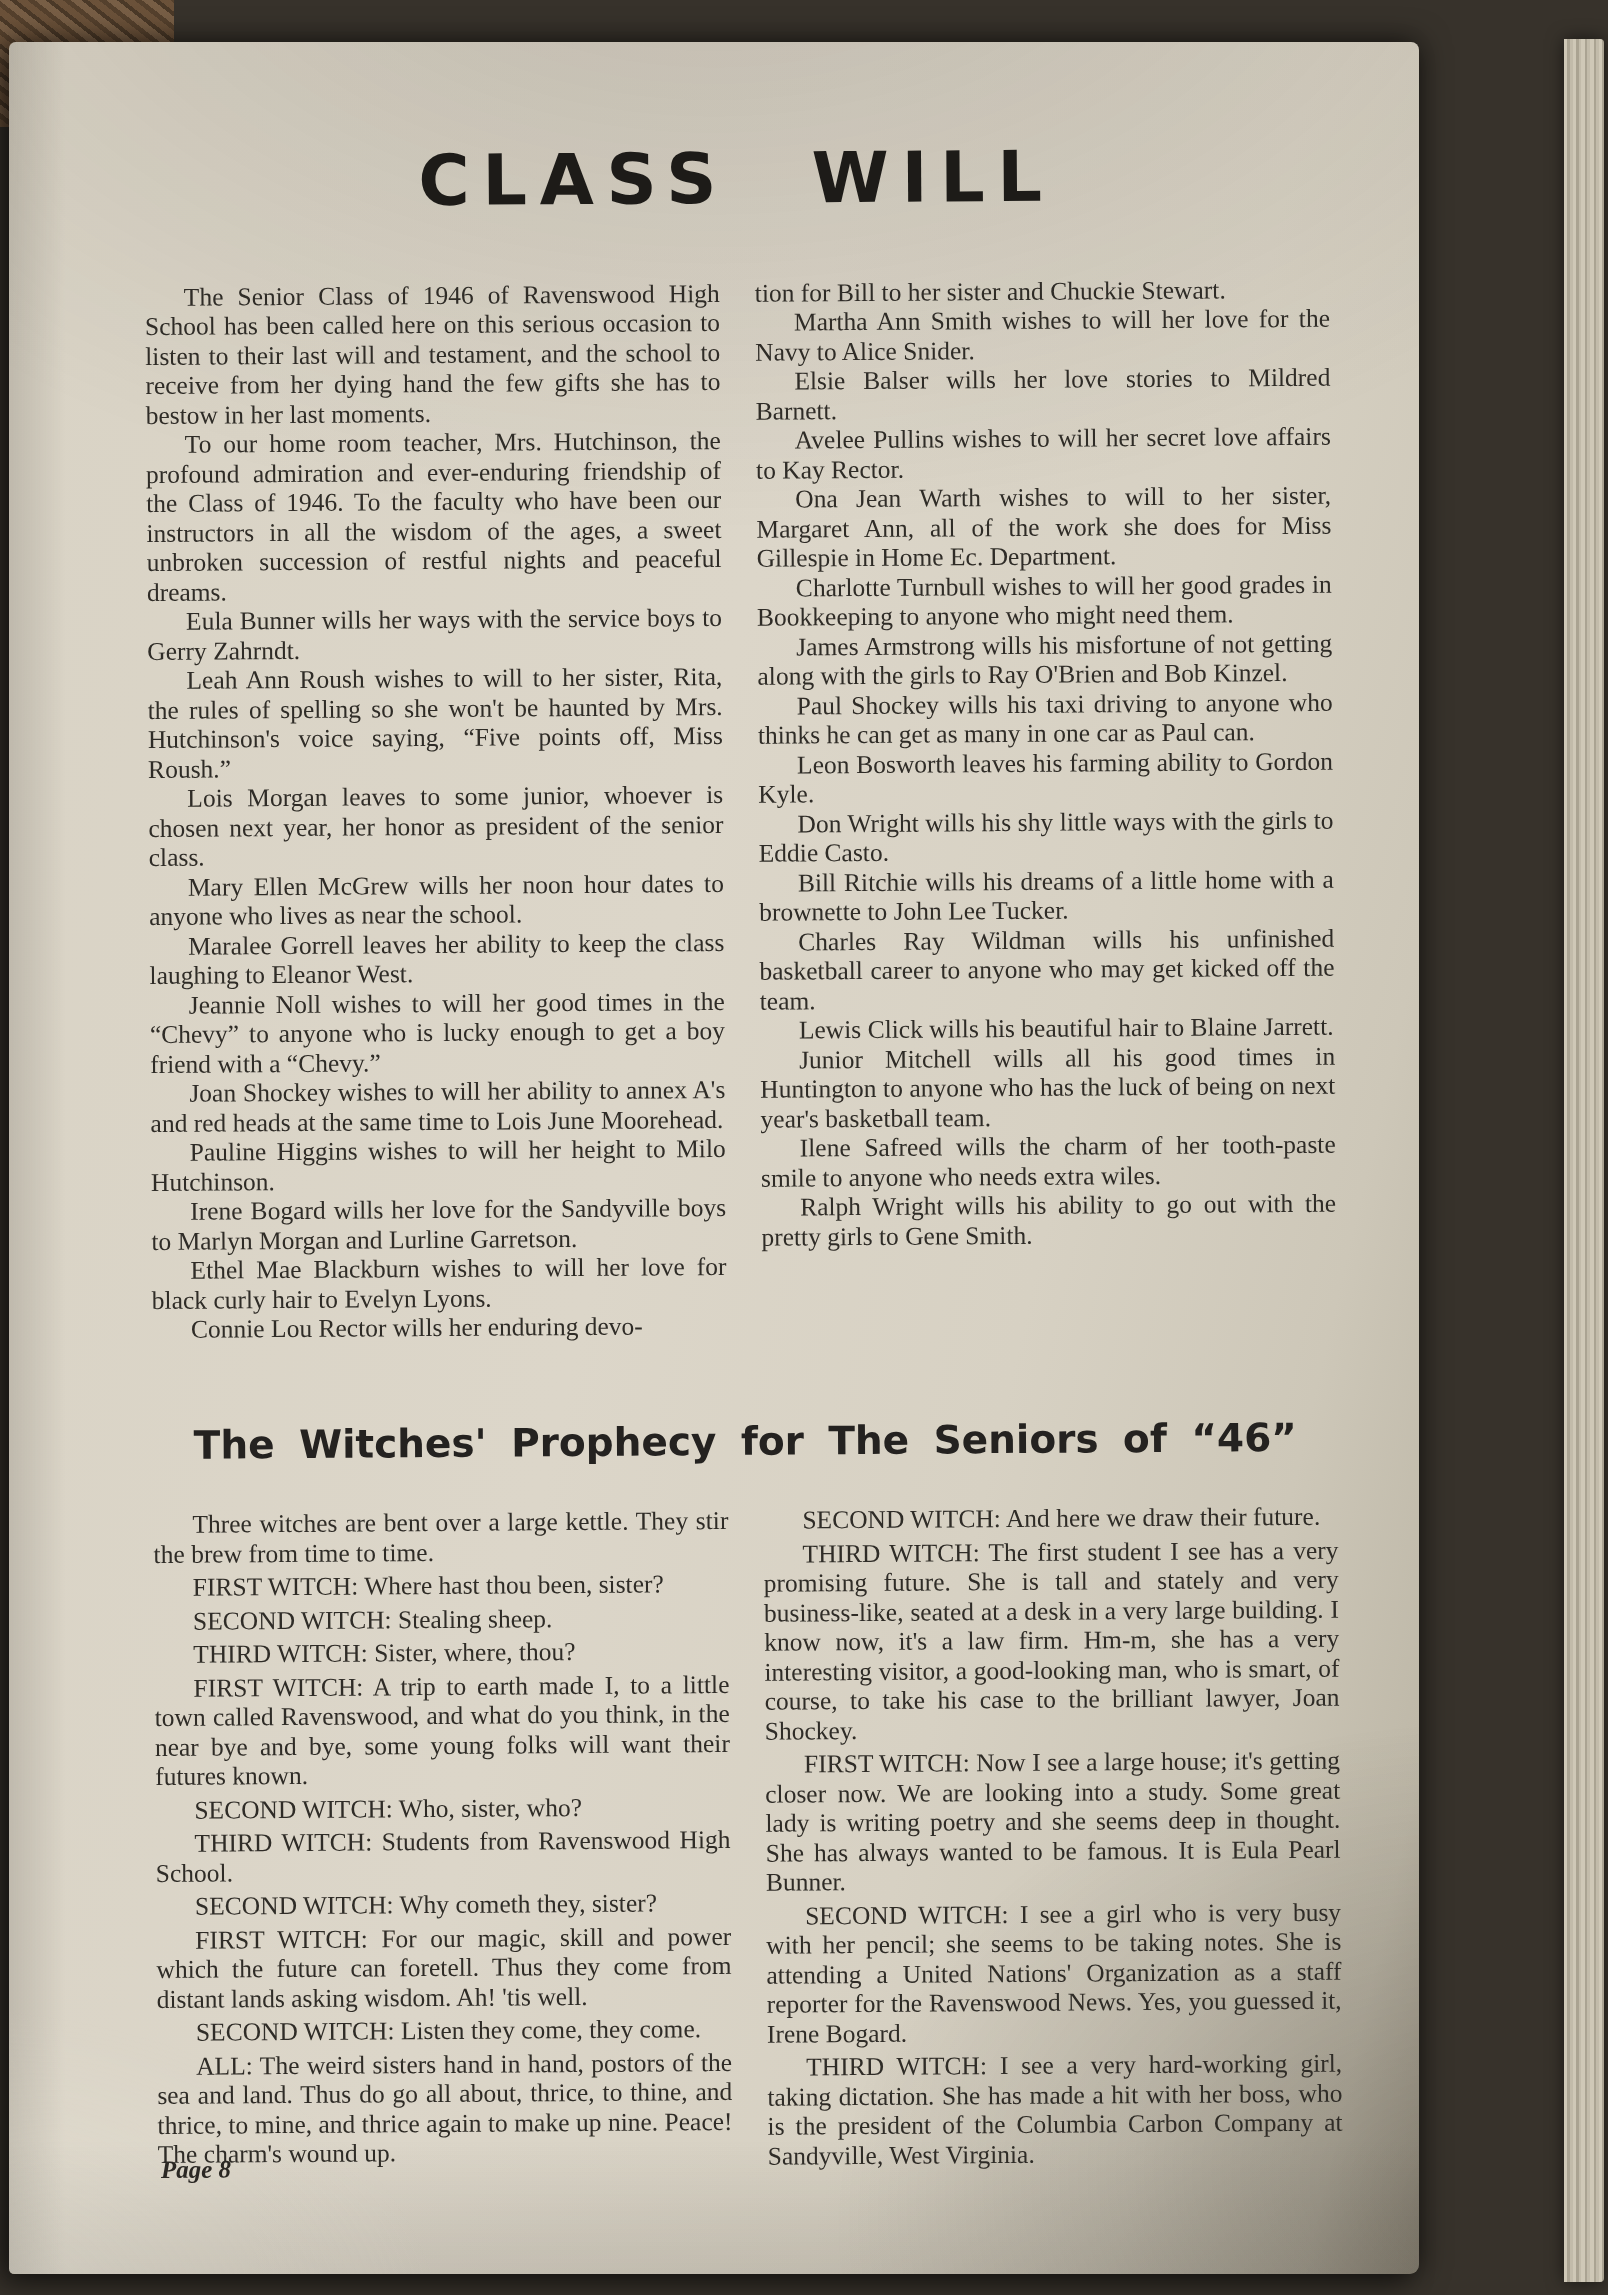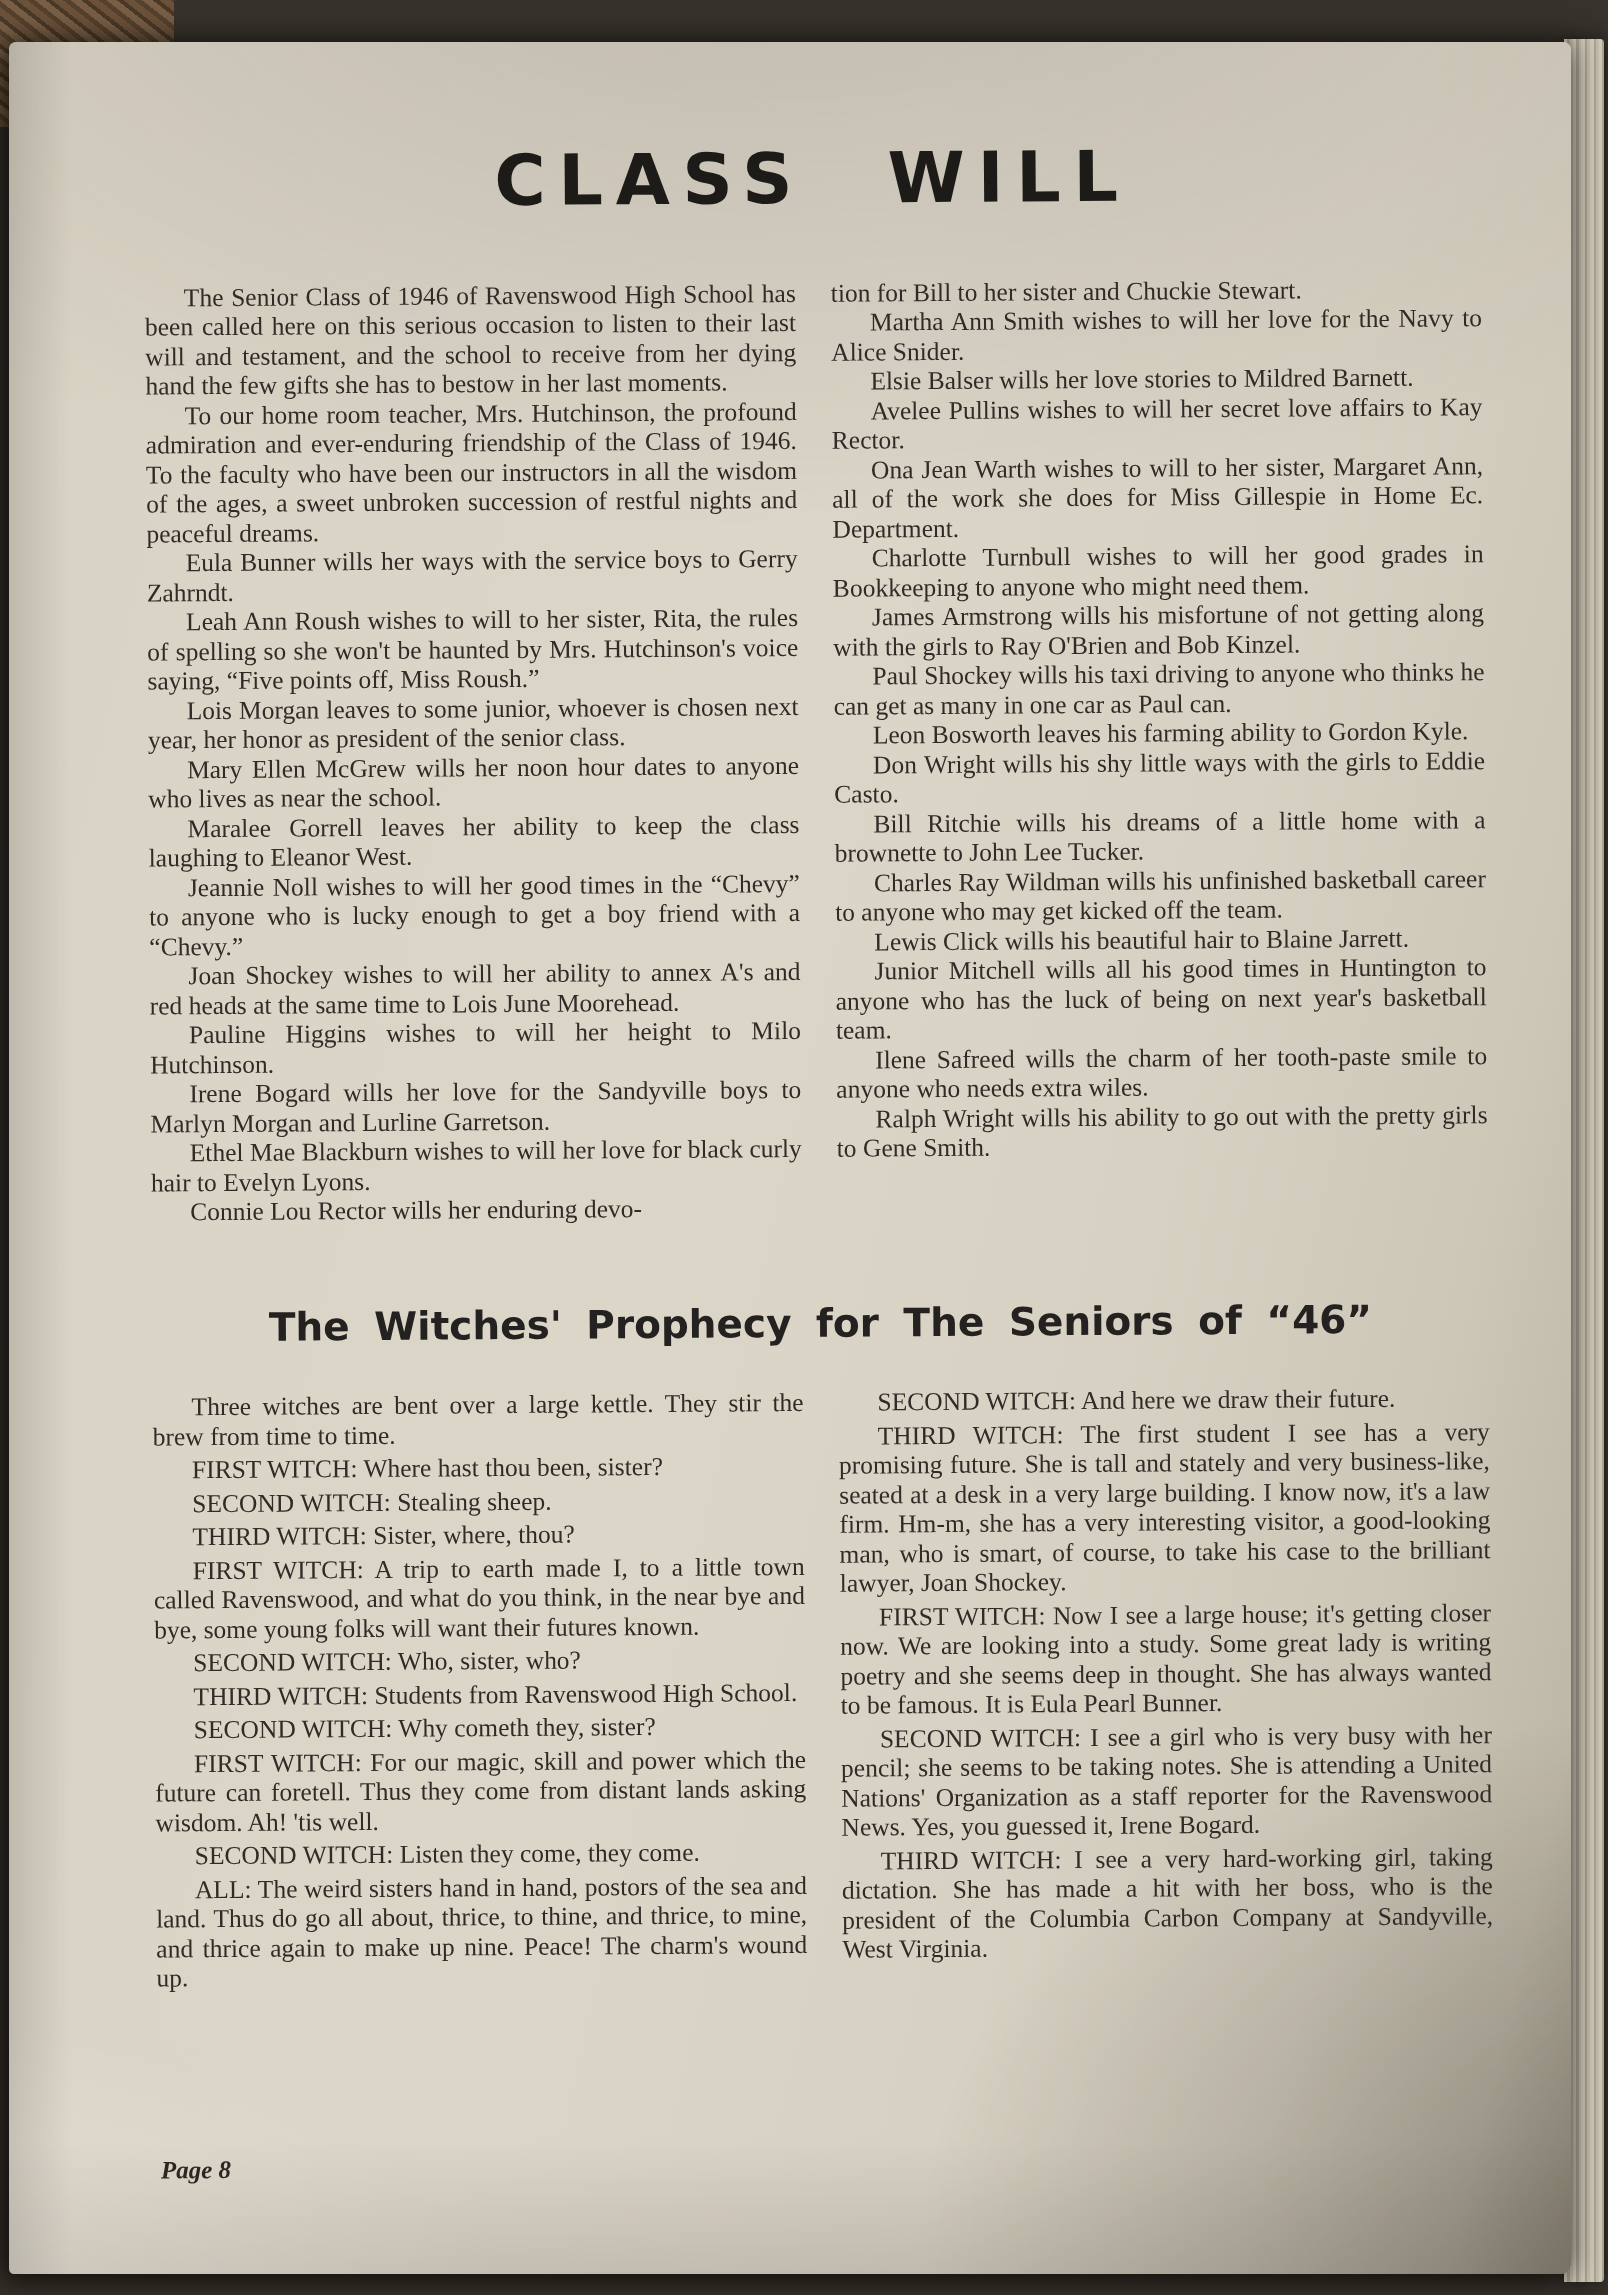--- a/index.html
+++ b/index.html
@@ -18,21 +18,21 @@
     opacity:.85;
   }
   
   .stack{
     position:absolute;right:5.4px;top:39px;width:40px;height:2243px;
     background:repeating-linear-gradient(to right,#cfc8b7 0 3.4px,#aaa392 3.4px 6px,#c2bbaa 6px 8.7px);
     border-radius:0 4px 4px 0;
     box-shadow:0 0 17.4px rgba(0,0,0,.55);
   }
   .page{
-    position:absolute;left:9.4px;top:42px;width:1562px;height:2232px;
+    position:absolute;left:9.4px;top:42px;width:1410px;height:2232px;
     background:linear-gradient(103deg,#d9d3c5 0%,#dcd6c9 45%,#d7d1c3 68%,#cdc7b8 84%,#beb8a8 94%,#a59e8e 100%);
     border-radius:6.7px 8px 9.4px 5.4px;
     box-shadow:0 0 30px rgba(0,0,0,.65), -12px 9.4px 27px rgba(0,0,0,.35);
   }
   .page::before{
     content:"";position:absolute;inset:0;border-radius:inherit;pointer-events:none;
     background:
       radial-gradient(130% 50% at 50% -8%, rgba(40,34,26,.16), transparent 60%),
       radial-gradient(70% 35% at 104% 98%, rgba(30,26,20,.28), transparent 65%),
       radial-gradient(60% 25% at -5% 103%, rgba(255,252,240,.25), transparent 60%),

